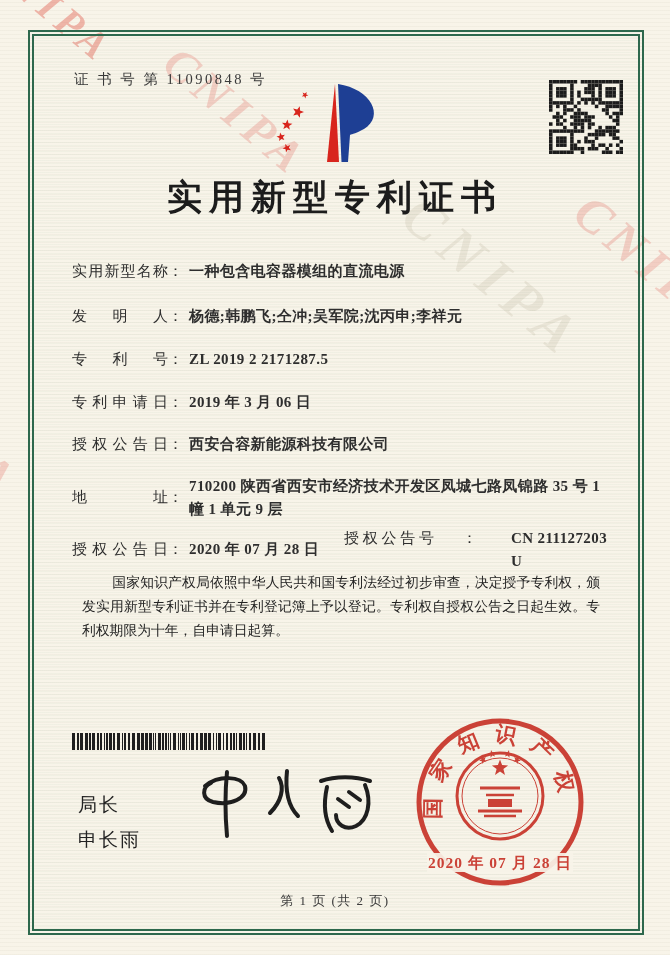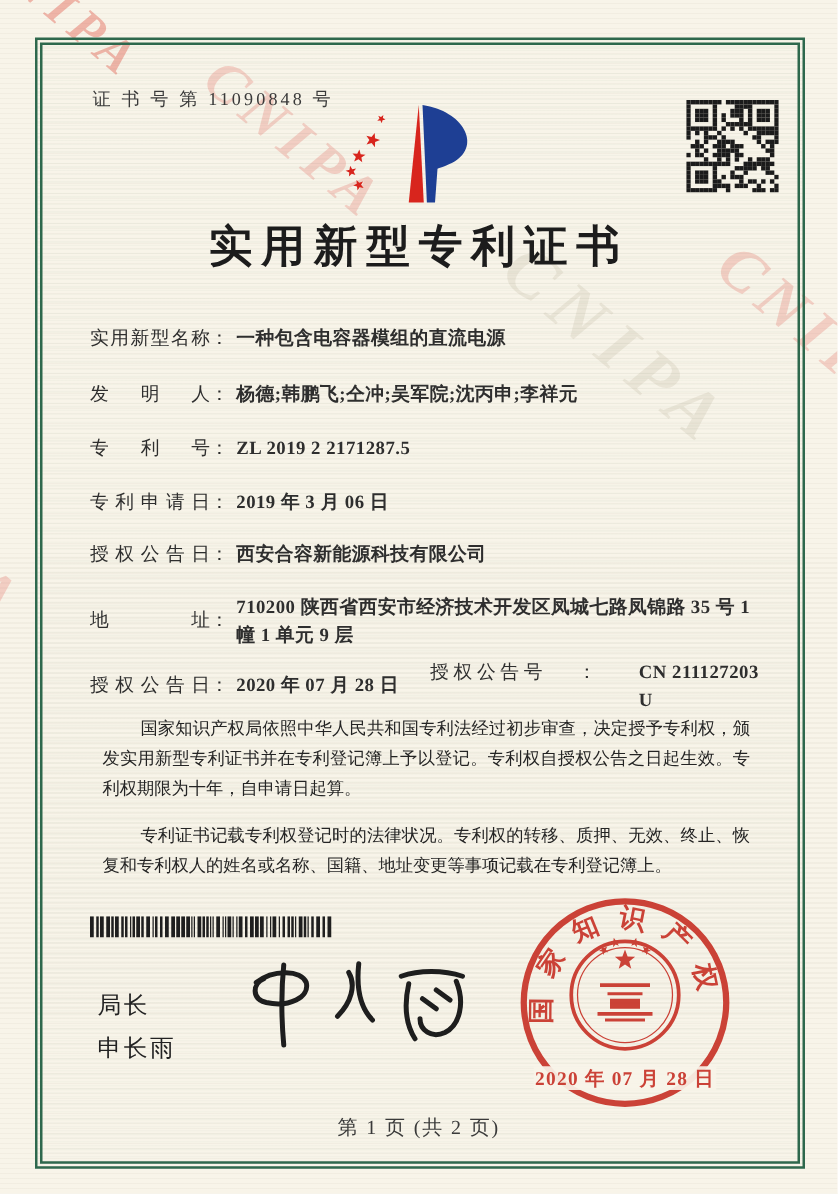--- a/index.html
+++ b/index.html
@@ -42,21 +42,21 @@
   .pair2 .lbl{width:90px;flex:0 0 90px;}
   .paras{position:absolute;left:68px;right:56px;top:557px;}
   .paras p{margin:14px;text-indent:2.2em;font-size:13.8px;line-height:1.74;
     text-align:justify;color:#242424;}
   .barcode{position:absolute;left:72px;top:733px;width:196px;height:17px;}
   .officer{position:absolute;left:78px;top:787px;font-size:19px;letter-spacing:2px;
     line-height:1.85;color:#222;}
   .sig{position:absolute;left:175px;top:758px;width:210px;height:95px;}
   .seal{position:absolute;left:413px;top:716px;width:178px;height:178px;opacity:0.93;}
   .footer{position:absolute;left:0;right:0;top:892px;text-align:center;
-    font-size:16px;letter-spacing:1.5px;color:#3a3a3a;}
+    font-size:13px;letter-spacing:1.5px;color:#3a3a3a;}
 </style>
 </head>
 <body>
 
 <div class="page">
 
   <div class="wm wm-pink wm1">CNIPA</div>
   <div class="wm wm-pink wm2">CNIPA</div>
   <div class="wm wm-pink wm3">CNIPA</div>
   <div class="wm wm-pink wm4">CNIPA</div>
@@ -359,21 +359,20 @@
       </span>
       <span class="pair2">
         <span class="lbl">授权公告号</span>
           <span class="sep">：</span>
         <span class="val">CN 211127203 U</span>
       </span>
     </div>
 
     <div class="paras">
       <p>国家知识产权局依照中华人民共和国专利法经过初步审查，决定授予专利权，颁发实用新型专利证书并在专利登记簿上予以登记。专利权自授权公告之日起生效。专利权期限为十年，自申请日起算。</p>
-      <p>专利证书记载专利权登记时的法律状况。专利权的转移、质押、无效、终止、恢复和专利权人的姓名或名称、国籍、地址变更等事项记载在专利登记簿上。</p>
     </div>
 
     <svg id="barcode" class="barcode" viewBox="0 0 196 17" preserveAspectRatio="none" fill="#1f1f1f">
         <rect x="0" y="0" width="3" height="17"></rect>
         <rect x="5" y="0" width="2" height="17"></rect>
         <rect x="8" y="0" width="3" height="17"></rect>
         <rect x="13" y="0" width="3" height="17"></rect>
         <rect x="17" y="0" width="2" height="17"></rect>
         <rect x="20" y="0" width="3" height="17"></rect>
         <rect x="25" y="0" width="2" height="17"></rect>

